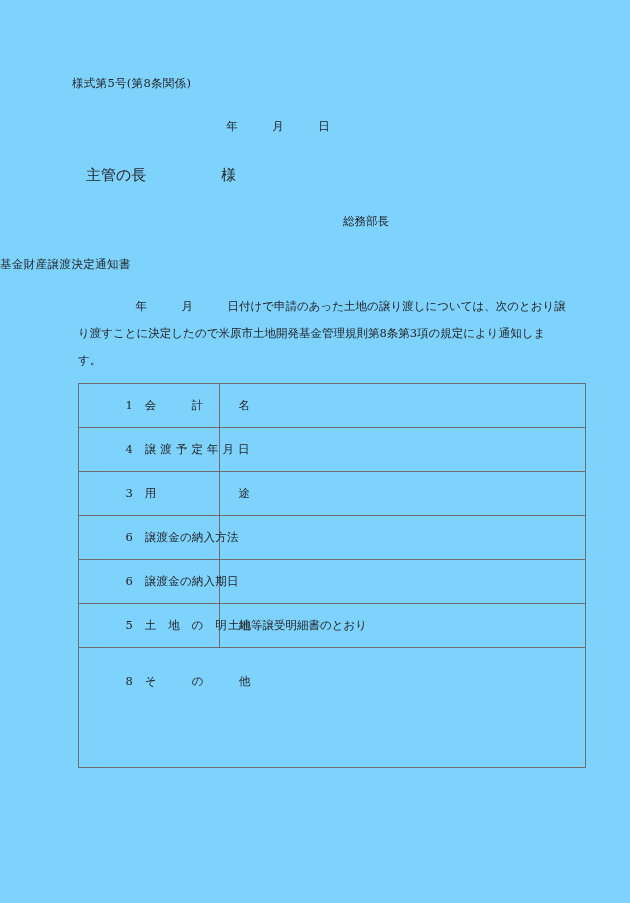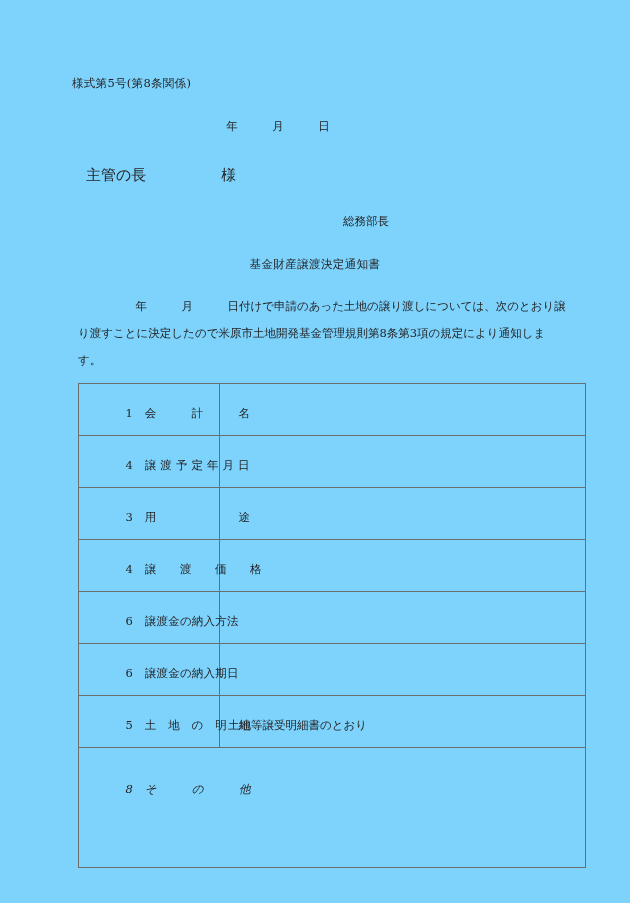--- a/index.html
+++ b/index.html
@@ -63,21 +63,21 @@
     white-space: pre;
     padding-left: 102px;
   }
 
   
   .doc-title {
     position: absolute;
     left: 0;
     right: 0;
     top: 257px;
-    text-align: center;
+    text-align: left;
     font-size: 11.5px;
     letter-spacing: 0.4px;
     white-space: pre;
   }
 
   
   .body-text {
     position: absolute;
     left: 78px;
     top: 293px;
@@ -106,26 +106,26 @@
   }
   .form-table tr { height: 39px; }
   td.label-cell {
     width: 124px;
     white-space: pre;
     letter-spacing: 0.2px;
   }
   td.value-cell {
     width: 349px;
   }
-  tr.tall-row { height: 120px; font-style: italic; }
+  tr.tall-row { height: 120px; }
   tr.tall-row td {
     vertical-align: top;
     padding-top: 12px;
   }
-  .cell-text { display: inline-block; white-space: pre; margin-top: 8px; }
+  .cell-text { display: inline-block; white-space: pre; }
 </style>
 </head>
 <body>
 
 <div class="page">
 
   <div class="form-no">様式第5号(第8条関係)</div>
 
   <div class="date-line">年　　　月　　　日</div>
 
@@ -162,28 +162,20 @@
       <tr>
         <td class="label-cell">
           <span class="cell-text">3　用　　　　　　　途</span>
         </td>
         <td class="value-cell">
           <span class="cell-text"></span>
         </td>
       </tr>
       <tr>
         <td class="label-cell">
-          <span class="cell-text">4　譲　　渡　　価　　格</span>
-        </td>
-        <td class="value-cell">
-          <span class="cell-text"></span>
-        </td>
-      </tr>
-      <tr>
-        <td class="label-cell">
           <span class="cell-text">6　譲渡金の納入方法</span>
         </td>
         <td class="value-cell">
           <span class="cell-text"></span>
         </td>
       </tr>
       <tr>
         <td class="label-cell">
           <span class="cell-text">6　譲渡金の納入期日</span>
         </td>

